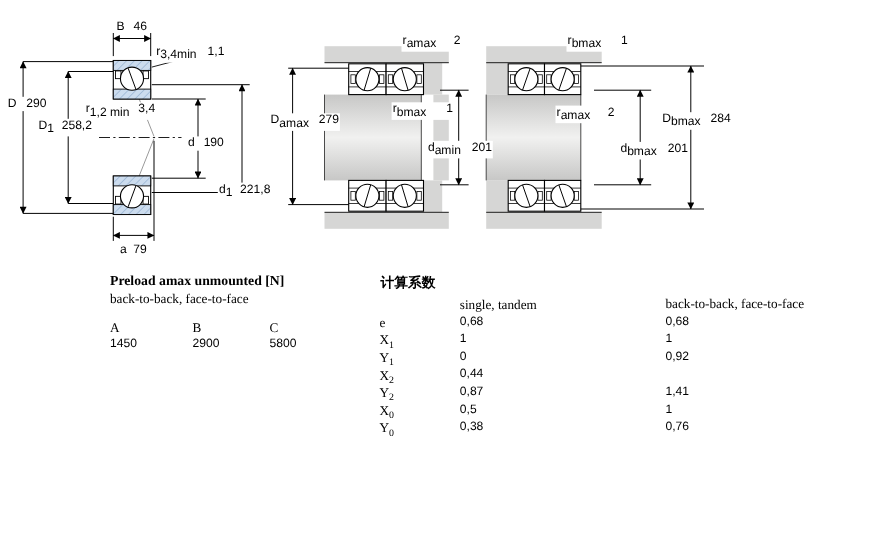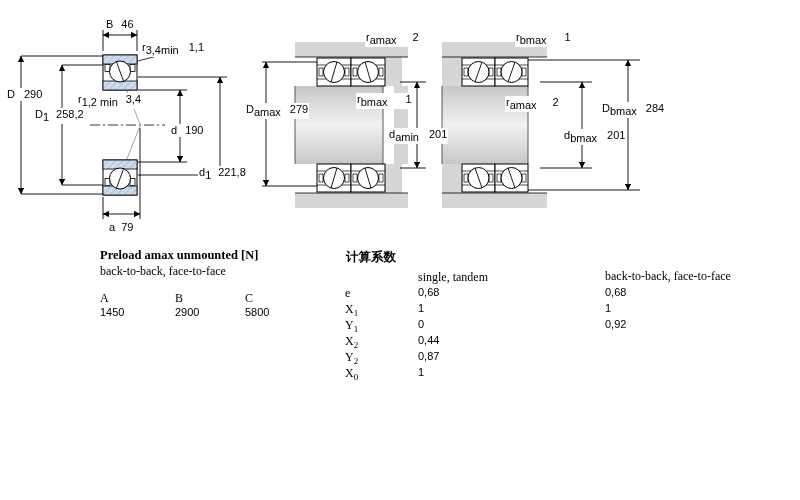--- a/index.html
+++ b/index.html
@@ -275,20 +275,27 @@
       <span class="v">0</span>
       <span class="v">0,92</span>
     </div>
     <div class="frow">
       <span class="lab"><span>X</span><span class="sb">2</span></span>
       <span class="v">0,44</span>
     </div>
     <div class="frow">
       <span class="lab"><span>Y</span><span class="sb">2</span></span>
       <span class="v">0,87</span>
+      <span class="v">1,41</span>
     </div>
     <div class="frow">
       <span class="lab"><span>X</span><span class="sb">0</span></span>
+      <span class="v">0,5</span>
       <span class="v">1</span>
     </div>
+    <div class="frow">
+      <span class="lab"><span>Y</span><span class="sb">0</span></span>
+      <span class="v">0,38</span>
+      <span class="v">0,76</span>
+    </div>
   </div>
 
 </div>
 
 </body></html>

